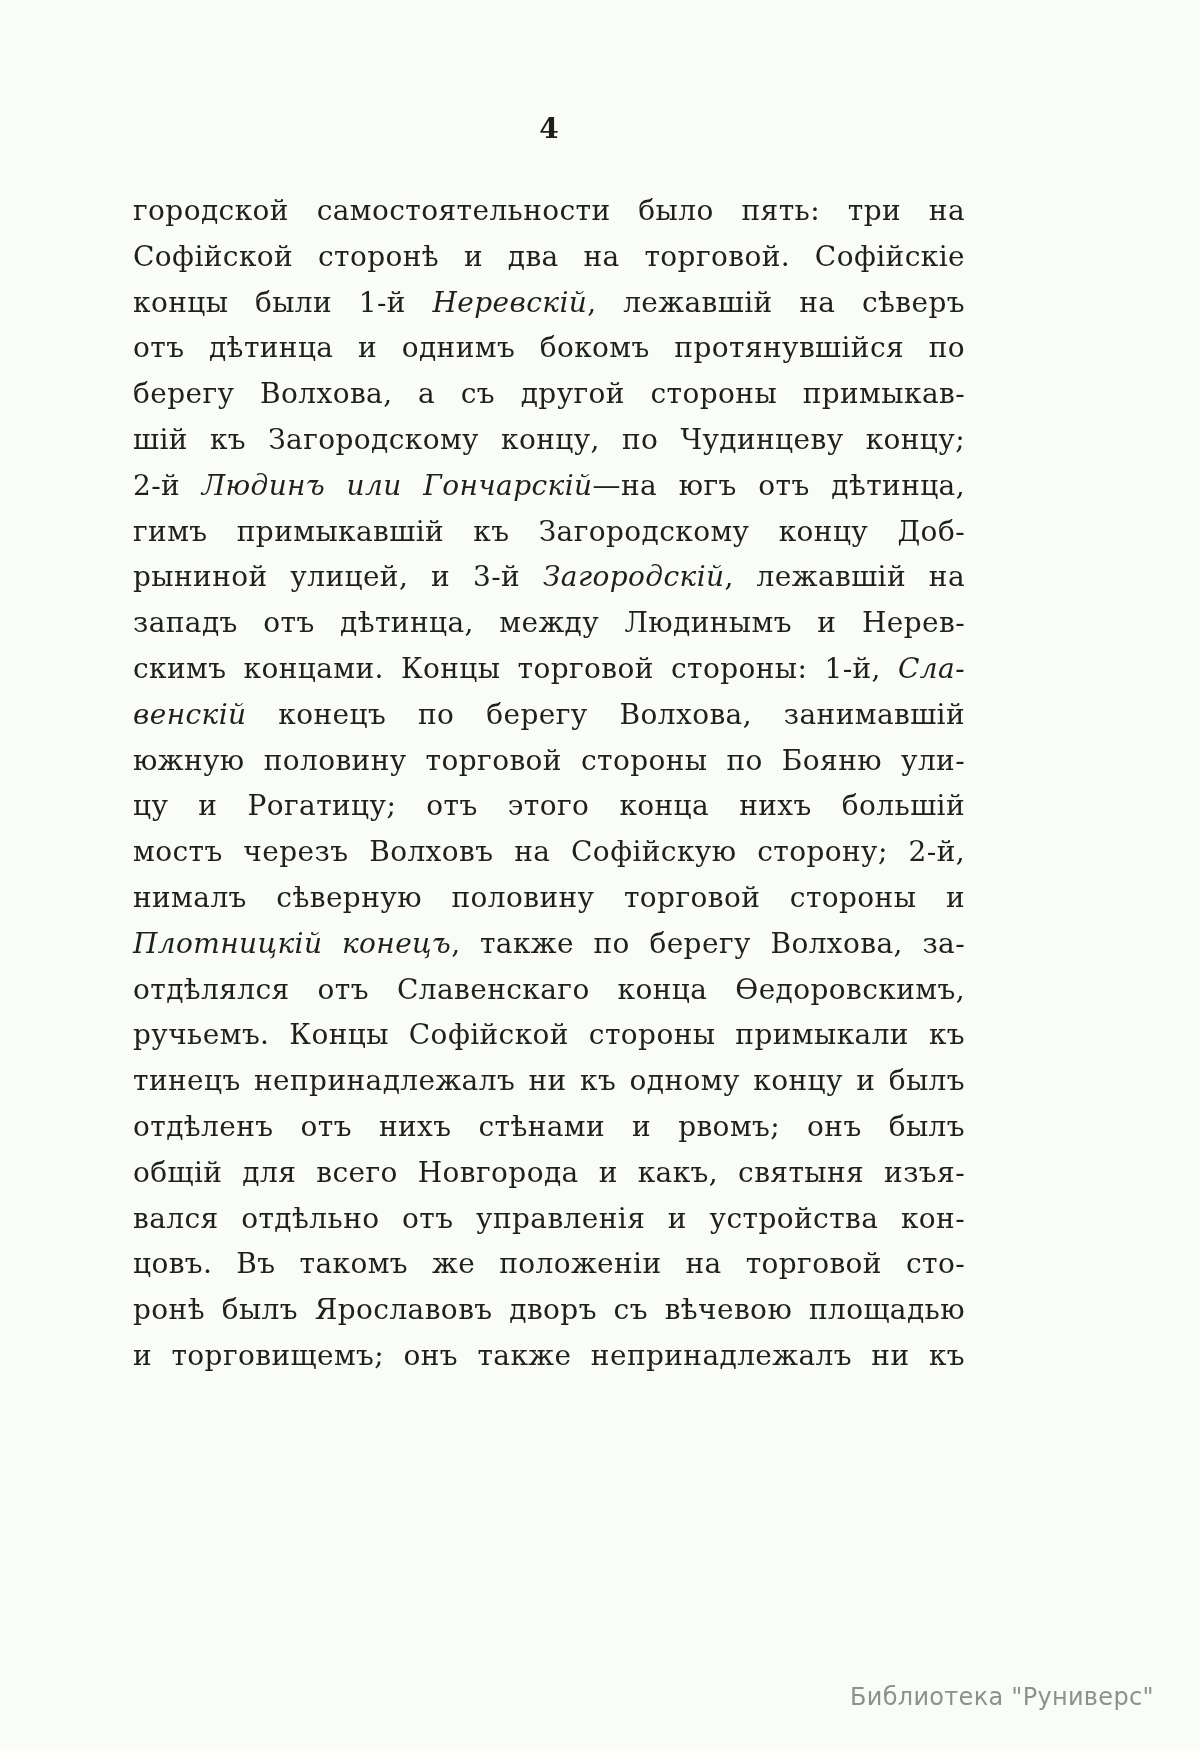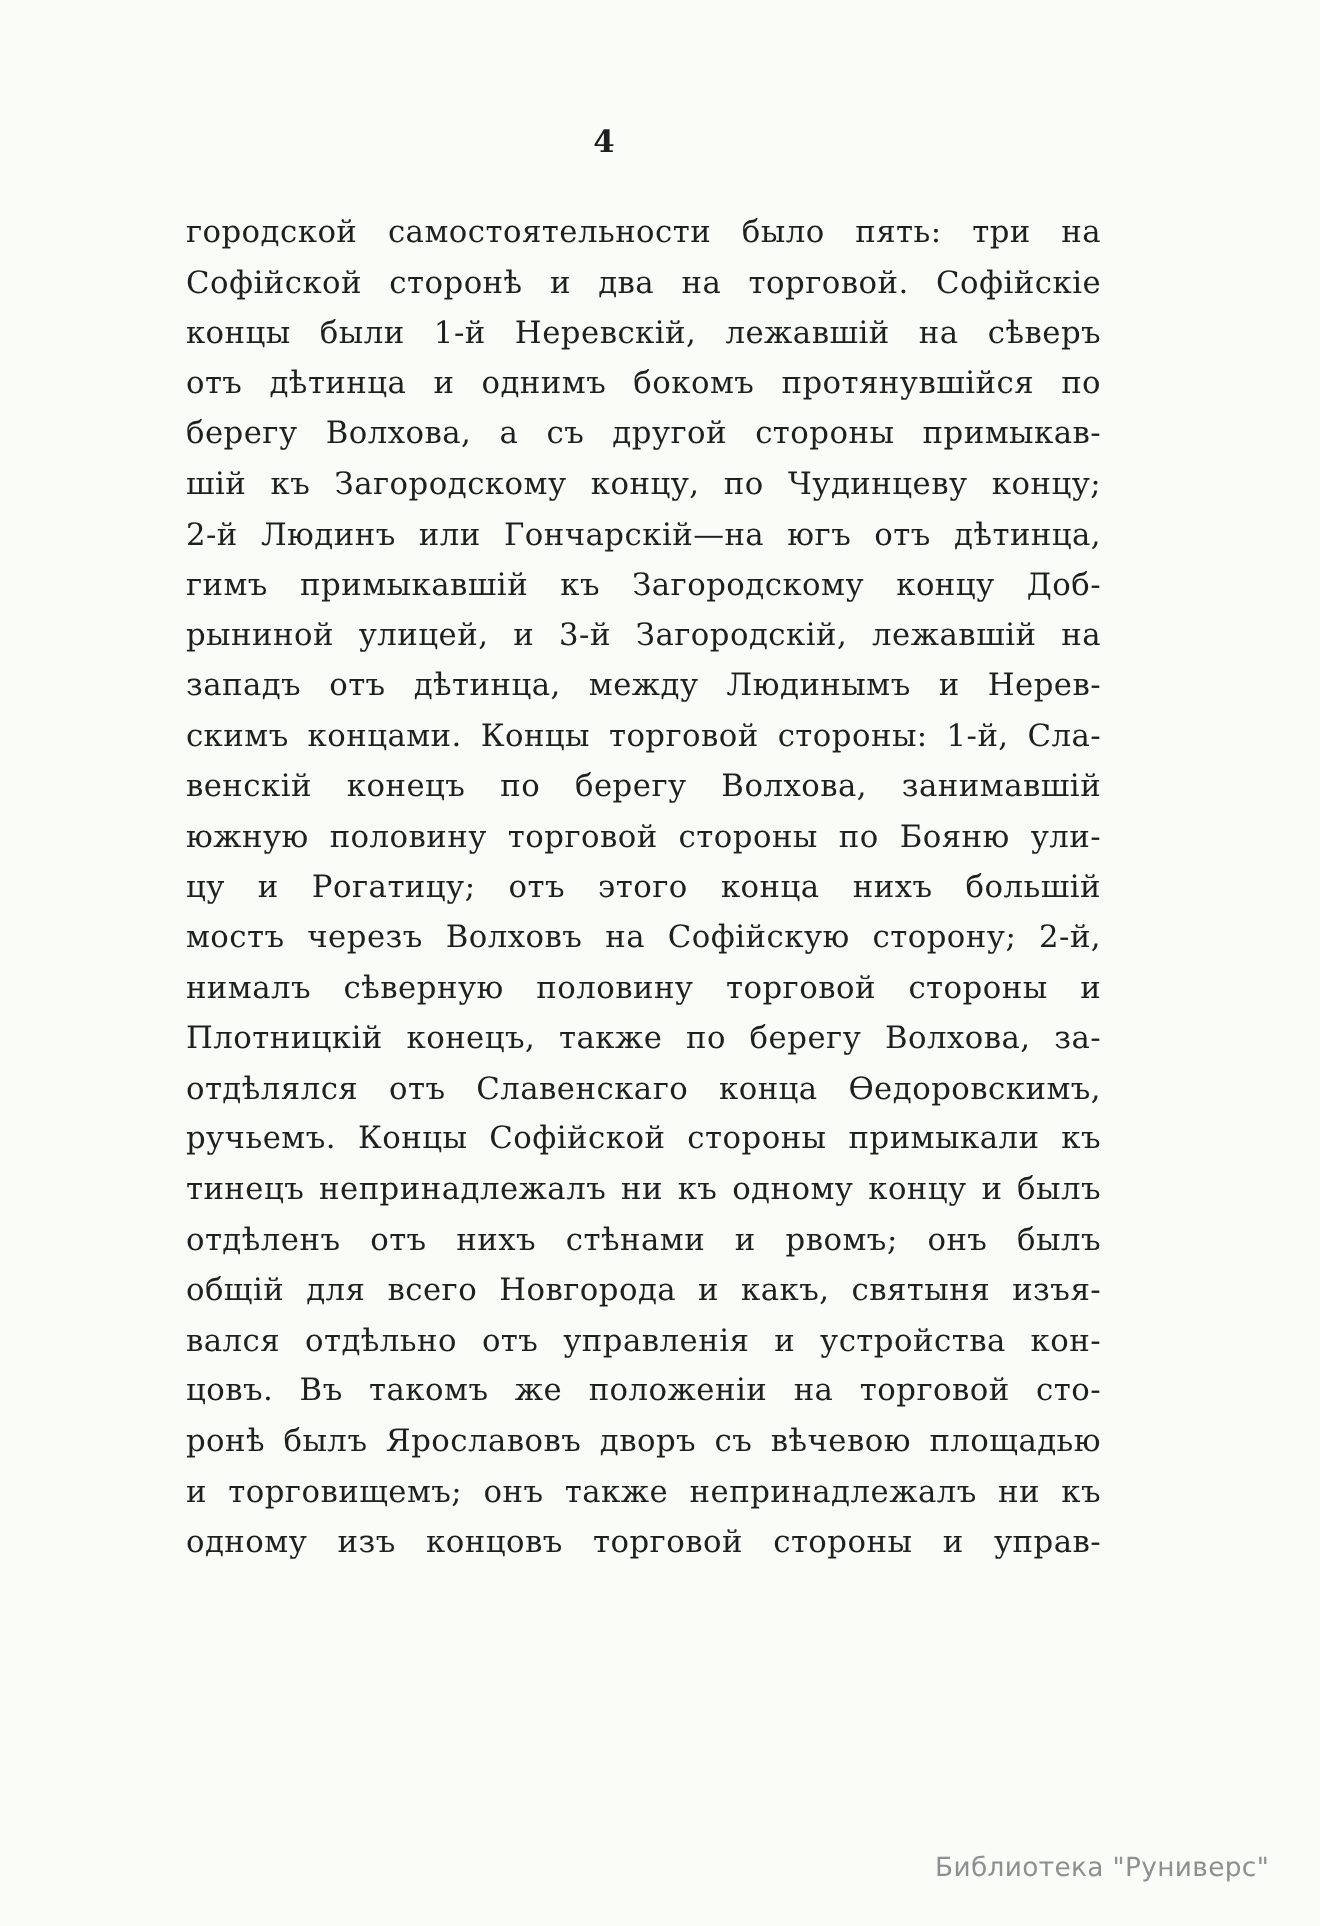--- a/index.html
+++ b/index.html
@@ -27,32 +27,32 @@
     font-size: 28px;
     font-weight: bold;
     color: #1e1e1e;
   }
   .text-block {
     position: absolute;
     top: 188px;
     left: 133px;
     width: 832px;
     color: #1f1f1f;
-    margin-left: 36px;
   }
   .text-line {
     font-size: 28px;
     height: 45.8px;
     line-height: 45.8px;
     text-align: justify;
     text-align-last: justify;
     letter-spacing: 0.4px;
     white-space: normal;
   }
   .text-line .it {
+    font-style: italic;
   }
   .watermark {
     position: absolute;
     top: 1683px;
     left: 850px;
     font-family: "DejaVu Sans", "Liberation Sans", sans-serif;
     font-size: 24px;
     color: #8d8f90;
     letter-spacing: 0.3px;
   }
@@ -83,17 +83,16 @@
       <div class="text-line"><span class="it">Плотницкій конецъ</span><span>, также по берегу Волхова, за-</span></div>
       <div class="text-line"><span>отдѣлялся отъ Славенскаго конца Ѳедоровскимъ,</span></div>
       <div class="text-line"><span>ручьемъ. Концы Софійской стороны примыкали къ</span></div>
       <div class="text-line"><span>тинецъ непринадлежалъ ни къ одному концу и былъ</span></div>
       <div class="text-line"><span>отдѣленъ отъ нихъ стѣнами и рвомъ; онъ былъ</span></div>
       <div class="text-line"><span>общій для всего Новгорода и какъ, святыня изъя-</span></div>
       <div class="text-line"><span>вался отдѣльно отъ управленія и устройства кон-</span></div>
       <div class="text-line"><span>цовъ. Въ такомъ же положеніи на торговой сто-</span></div>
       <div class="text-line"><span>ронѣ былъ Ярославовъ дворъ съ вѣчевою площадью</span></div>
       <div class="text-line"><span>и торговищемъ; онъ также непринадлежалъ ни къ</span></div>
-      <div class="text-line"><span>одному изъ концовъ торговой стороны и управ-</span></div>
     </div>
 
   <div class="watermark">Библиотека "Руниверс"</div>
 </div>
 
 </body></html>

